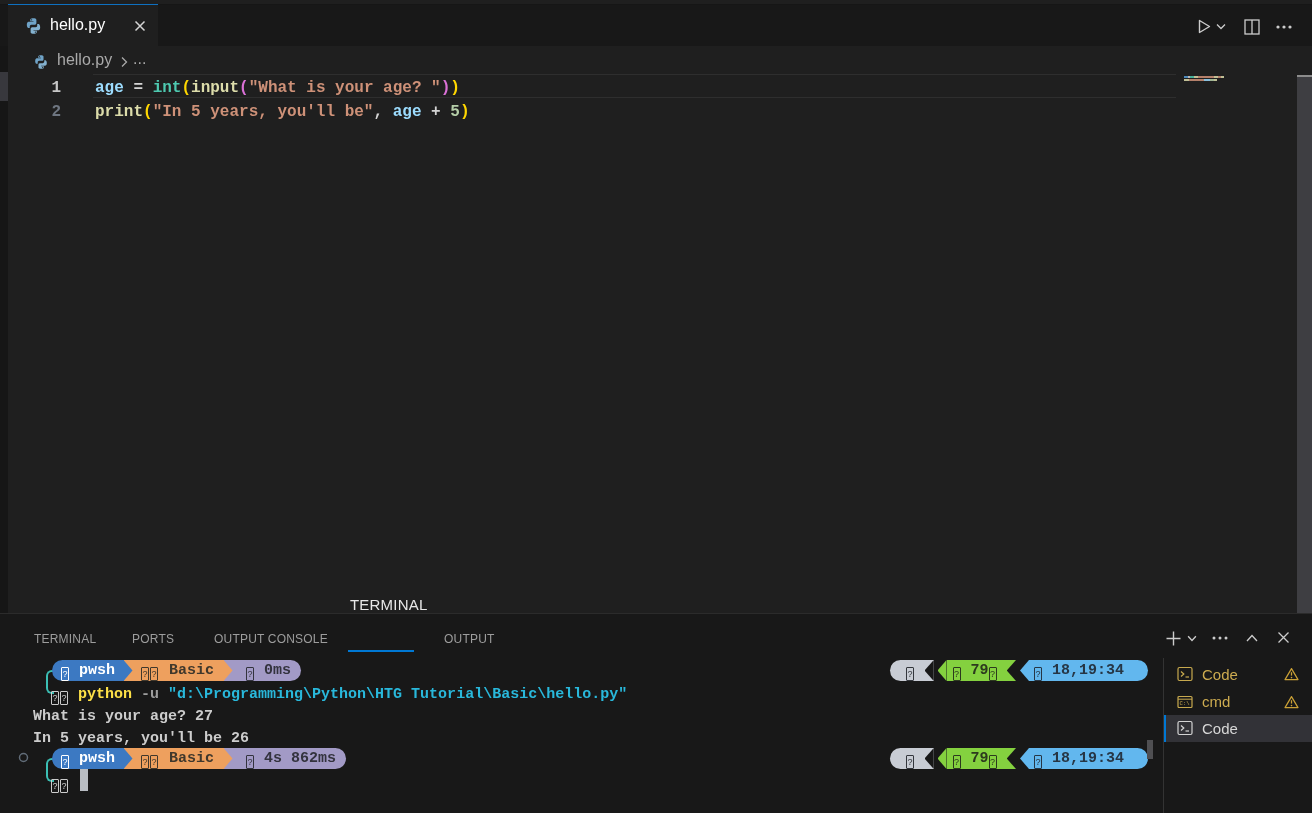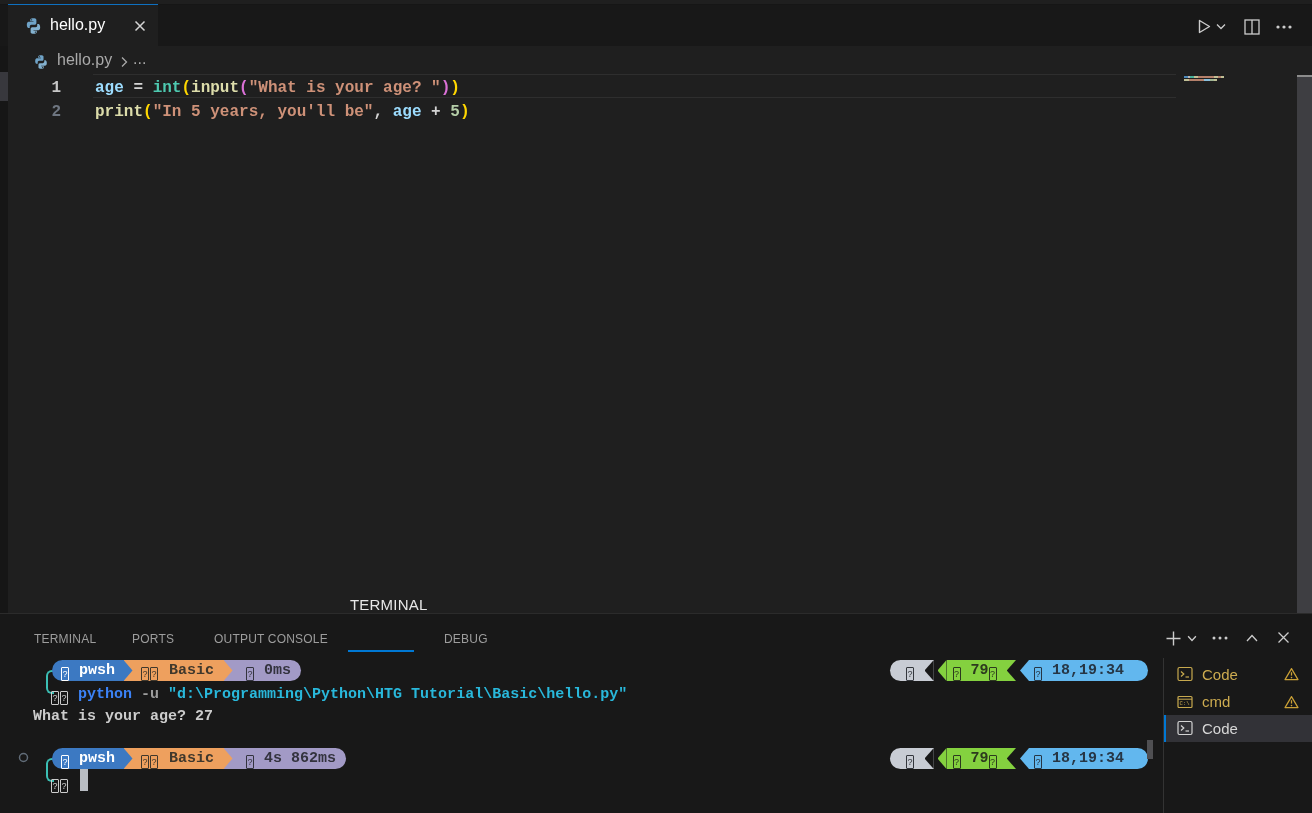--- a/index.html
+++ b/index.html
@@ -74,21 +74,21 @@
 
   <div class="abs" style="left:1297px;top:75px;width:15px;height:538px;background:#3e3e42;border-top:2px solid #8c8c8c;"></div>
 
   <div class="abs" style="left:0;top:613px;width:1312px;height:200px;background:#181818;border-top:1px solid #2b2b2b;"></div>
 
   <div class="abs" style="left:34px;top:632px;font-size:12px;letter-spacing:.2px;color:#9d9d9d;">TERMINAL</div>
   <div class="abs" style="left:132px;top:632px;font-size:12px;letter-spacing:.2px;color:#9d9d9d;">PORTS</div>
   <div class="abs" style="left:214px;top:632px;font-size:12px;letter-spacing:.2px;color:#9d9d9d;">OUTPUT CONSOLE</div>
   <div class="abs" style="left:350px;top:596px;font-size:15px;letter-spacing:.2px;color:#e7e7e7;">TERMINAL</div>
   <div class="abs" style="left:348px;top:650px;width:66px;height:1.5px;background:#0078d4;"></div>
-  <div class="abs" style="left:444px;top:632px;font-size:12px;letter-spacing:.2px;color:#9d9d9d;">DEBUG</div>
+  <div class="abs" style="left:444px;top:632px;font-size:12px;letter-spacing:.2px;color:#9d9d9d;">OUTPUT</div>
 
   <svg class="abs" style="left:1165px;top:630px;" width="17" height="17" viewBox="0 0 17 17">
     <path d="M8.5 1.5 V15.5 M1.5 8.5 H15.5" stroke="#cccccc" stroke-width="1.4"></path>
   </svg>
   <svg class="abs" style="left:1187px;top:635px;" width="10" height="7" viewBox="0 0 9 6">
     <path d="M1 1 L4.5 4.8 L8 1" fill="none" stroke="#cccccc" stroke-width="1.2"></path>
   </svg>
   <svg class="abs" style="left:1212px;top:636px;" width="16" height="4" viewBox="0 0 16 4">
     <circle cx="2" cy="2" r="1.5" fill="#cccccc"></circle>
       <circle cx="8" cy="2" r="1.5" fill="#cccccc"></circle>
@@ -118,23 +118,24 @@
   <div class="abs" style="left:924.5px;top:660px;width:9.25px;height:21px;background:#181818;clip-path:polygon(0 50%,100% 0,100% 100%);"></div>
   <div class="abs" style="left:937.5px;top:660px;width:9px;height:21px;background:#84d13f;clip-path:polygon(0 50%,100% 0,100% 100%);"></div>
   <div class="abs" style="left:946.5px;top:660px;width:69.5px;height:21px;background:#84d13f;"></div>
   <div class="abs" style="left:1006.75px;top:660px;width:9.25px;height:21px;background:#181818;clip-path:polygon(0 50%,100% 0,100% 100%);"></div>
   <div class="abs" style="left:1020px;top:660px;width:9px;height:21px;background:#62b7ee;clip-path:polygon(0 50%,100% 0,100% 100%);"></div>
   <div class="abs" style="left:1029px;top:660px;width:118.5px;height:21px;background:#62b7ee;border-radius:0 10.5px 10.5px 0;"></div>
   <div class="abs mono" style="left:906px;top:660px;height:21px;line-height:21px;font-size:15px;color:#33363c;"><span class="tofu">?</span></div>
   <div class="abs mono" style="left:952.5px;top:660px;height:21px;line-height:21px;font-size:15px;color:#2c3a1e;"><span class="tofu">?</span> 79<span class="tofu">?</span></div>
   <div class="abs mono" style="left:1034px;top:660px;height:21px;line-height:21px;font-size:15px;color:#263645;"><span class="tofu">?</span> 18,19:34</div>
 
-  <div class="abs mono" style="left:51px;top:684px;height:22px;line-height:22px;font-size:15px;color:#cccccc;white-space:pre;"><span class="tofu">?</span><span class="tofu">?</span> <span style="color:#3b82f6">python</span> <span style="color:#9d9d9d">-u</span> <span style="color:#29b8db">"d:\Programming\Python\HTG Tutorial\Basic\hello.py"</span></div>
+  <div class="abs mono" style="left:51px;top:684px;height:22px;line-height:22px;font-size:15px;color:#cccccc;white-space:pre;"><span class="tofu">?</span><span class="tofu">?</span> <span style="color:#fde047">python</span> <span style="color:#9d9d9d">-u</span> <span style="color:#29b8db">"d:\Programming\Python\HTG Tutorial\Basic\hello.py"</span></div>
 
   <div class="abs mono" style="left:33px;top:706px;height:22px;line-height:22px;font-size:15px;color:#cccccc;white-space:pre;">What is your age? 27</div>
+  <div class="abs mono" style="left:33px;top:728px;height:22px;line-height:22px;font-size:15px;color:#cccccc;white-space:pre;">In 5 years, you'll be 26</div>
 
   <svg class="abs" style="left:18px;top:752px;" width="11" height="11" viewBox="0 0 11 11">
     <circle cx="5.5" cy="5.5" r="4" fill="none" stroke="#616c78" stroke-width="1.5"></circle>
   </svg>
   <div class="abs" style="left:45.5px;top:757.5px;width:8px;height:24px;border:2px solid #3bbfb4;border-right:none;border-radius:6px 0 0 6px;"></div>
   <div class="abs" style="left:52px;top:748px;width:71.5px;height:21px;background:#3c79c2;border-radius:10.5px 0 0 10.5px;"></div>
   <div class="abs" style="left:123.5px;top:748px;width:109px;height:21px;background:#eea05e;"></div>
   <div class="abs" style="left:123.5px;top:748px;width:9px;height:21px;background:#3c79c2;clip-path:polygon(0 0,100% 50%,0 100%);"></div>
   <div class="abs" style="left:223.5px;top:748px;width:122.5px;height:21px;background:#a29ac6;border-radius:0 10.5px 10.5px 0;"></div>
   <div class="abs" style="left:223.5px;top:748px;width:9px;height:21px;background:#eea05e;clip-path:polygon(0 0,100% 50%,0 100%);"></div>

